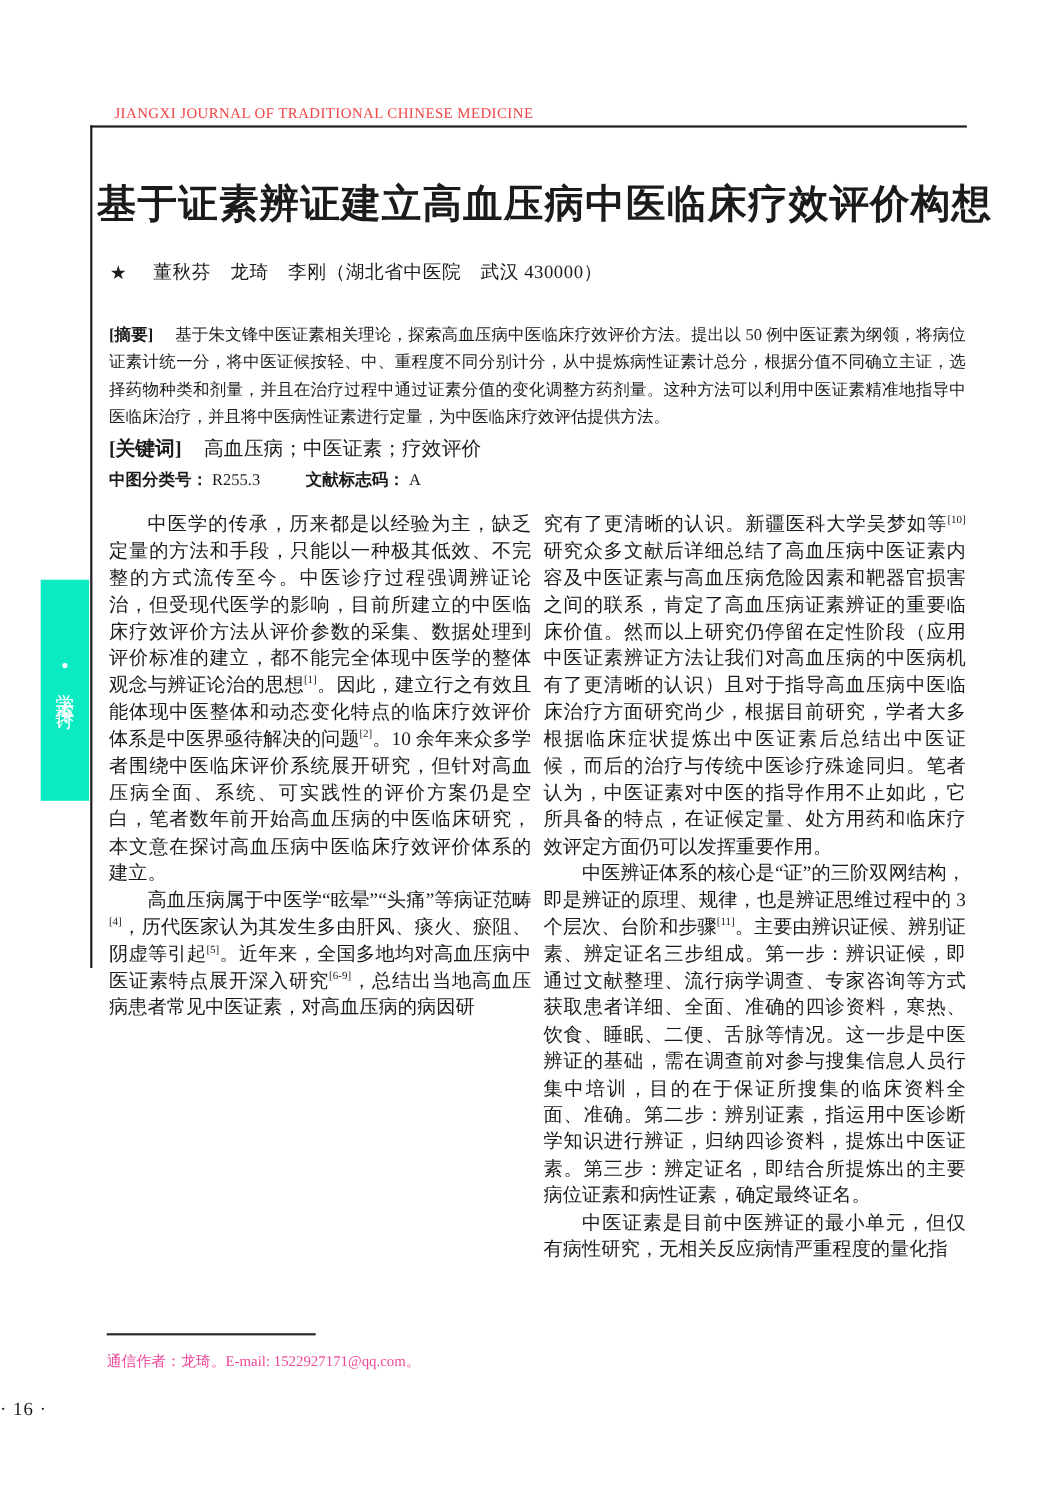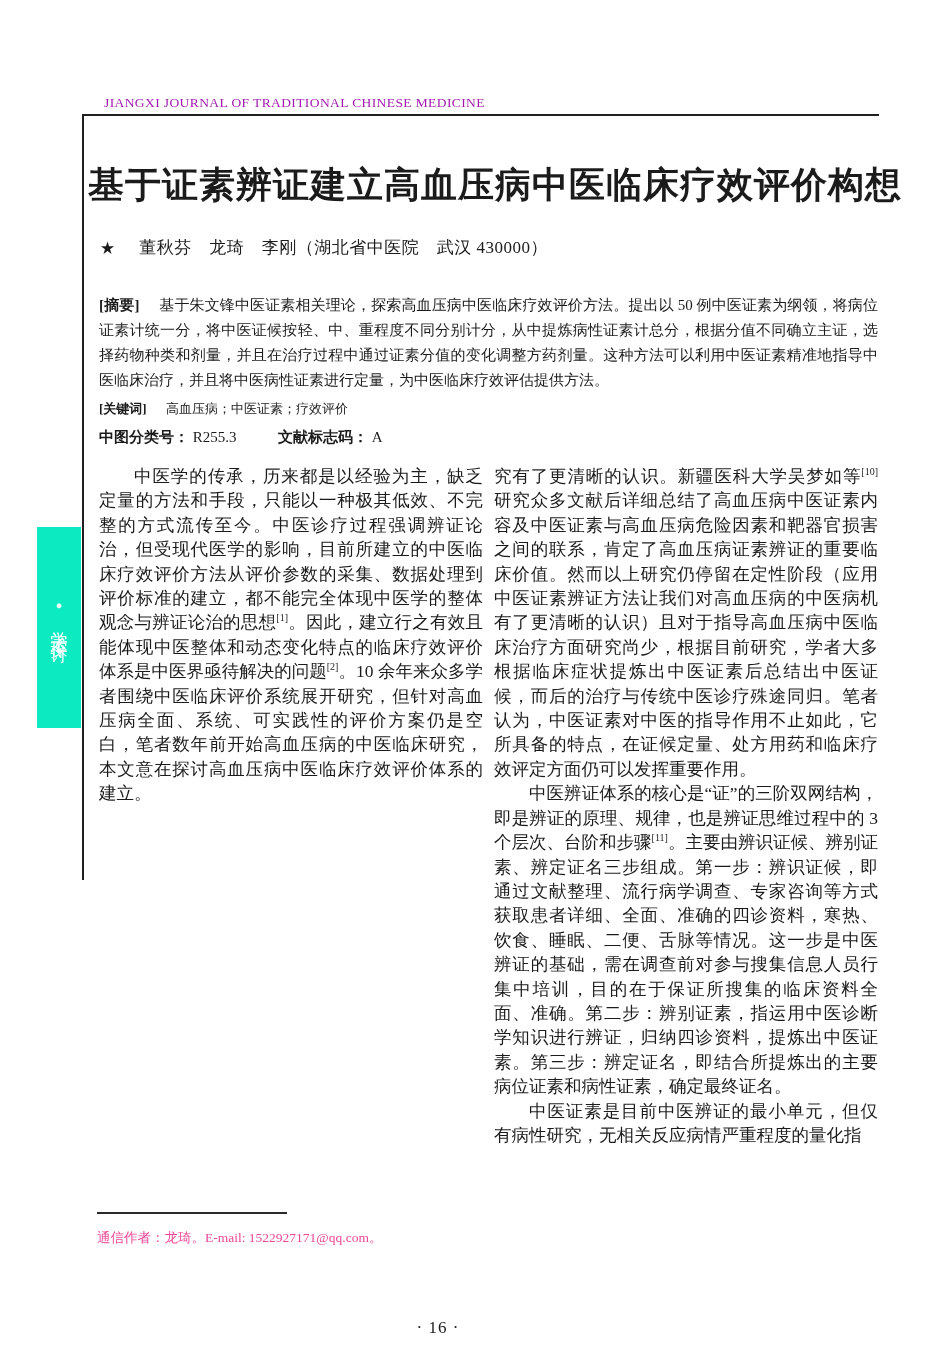--- a/index.html
+++ b/index.html
@@ -5,21 +5,21 @@
   html,body { margin:0; padding:0; }
   body {
     width:950px; height:1352px; position:relative;
     background:#ffffff; color:#1b1b1b;
     font-family:"Liberation Serif","DejaVu Serif",serif;
     overflow:hidden;
   }
   .journal-header {
     position:absolute; left:104px; top:95px;
     font-size:13.5px; letter-spacing:0.4px; white-space:nowrap;
-    color:#a21caf;
+    color:#ef4444;
   }
   .top-rule {
     position:absolute; left:82px; top:114px; width:797px; height:2px;
     background:#1f1f1f;
   }
   .left-rule {
     position:absolute; left:82px; top:114px; width:2px; height:766px;
     background:#1f1f1f;
   }
   .article-title {
@@ -36,21 +36,21 @@
   .meta-block {
     position:absolute; left:99px; top:293px; width:779px;
   }
   .abstract-text {
     font-size:15px; line-height:25px; text-align:justify; margin:0;
   }
   .abs-label, .kw-label {
     font-weight:700; font-family:Liberation Serif, serif;
     margin-right:16px;
   }
-  .keywords-line { margin-top:3px; font-size:13px; line-height:25px; }
+  .keywords-line { margin-top:3px; font-size:18px; line-height:25px; }
   .clc-line { margin-top:3px; font-size:15px; line-height:25px; }
   .clc-label, .doc-label {
     font-weight:700; font-family:"Liberation Sans","DejaVu Sans",sans-serif;
   }
   .clc-gap { display:inline-block; width:34px; }
 
   .body-columns {
     position:absolute; left:99px; top:464px; width:779px;
     display:flex; gap:11px;
   }
@@ -76,21 +76,21 @@
   }
 
   .footnote-rule {
     position:absolute; left:97px; top:1212px; width:190px; height:2px;
     background:#2a2a2a;
   }
   .footnote {
     position:absolute; left:97px; top:1229px; font-size:13.5px; color:#ec4899;
   }
   .page-number {
-    position:absolute; left:0; top:1318px; width:876px; text-align:center;
+    position:absolute; left:0; top:1271px; width:876px; text-align:left;
     font-size:17px; letter-spacing:1px;
   }
 </style>
 </head>
 <body>
 
 <div class="journal-header">JIANGXI JOURNAL OF TRADITIONAL CHINESE MEDICINE</div>
 <div class="top-rule"></div>
 <div class="left-rule"></div>
 
@@ -120,20 +120,21 @@
 
 <div class="sidebar-tab" style="background: rgb(12, 234, 194);">
   <span class="sidebar-dot">●</span>
   <span class="sidebar-label">学术探讨</span>
   <span class="sidebar-dot">●</span>
 </div>
 
 <div class="body-columns">
   <div class="col">
       <p class="para">中医学的传承，历来都是以经验为主，缺乏定量的方法和手段，只能以一种极其低效、不完整的方式流传至今。中医诊疗过程强调辨证论治，但受现代医学的影响，目前所建立的中医临床疗效评价方法从评价参数的采集、数据处理到评价标准的建立，都不能完全体现中医学的整体观念与辨证论治的思想<sup class="ref">[1]</sup>。因此，建立行之有效且能体现中医整体和动态变化特点的临床疗效评价体系是中医界亟待解决的问题<sup class="ref">[2]</sup>。10 余年来众多学者围绕中医临床评价系统展开研究，但针对高血压病全面、系统、可实践性的评价方案仍是空白，笔者数年前开始高血压病的中医临床研究，本文意在探讨高血压病中医临床疗效评价体系的建立。</p>
+      <p class="para">高血压病属于中医学“眩晕”“头痛”等病证范畴<sup class="ref">[4]</sup>，历代医家认为其发生多由肝风、痰火、瘀阻、阴虚等引起<sup class="ref">[5]</sup>。近年来，全国多地均对高血压病中医证素特点展开深入研究<sup class="ref">[6-9]</sup>，总结出当地高血压病患者常见中医证素，对高血压病的病因研</p>
     </div>
   <div class="col">
       <p class="para noindent">究有了更清晰的认识。新疆医科大学吴梦如等<sup class="ref">[10]</sup>研究众多文献后详细总结了高血压病中医证素内容及中医证素与高血压病危险因素和靶器官损害之间的联系，肯定了高血压病证素辨证的重要临床价值。然而以上研究仍停留在定性阶段（应用中医证素辨证方法让我们对高血压病的中医病机有了更清晰的认识）且对于指导高血压病中医临床治疗方面研究尚少，根据目前研究，学者大多根据临床症状提炼出中医证素后总结出中医证候，而后的治疗与传统中医诊疗殊途同归。笔者认为，中医证素对中医的指导作用不止如此，它所具备的特点，在证候定量、处方用药和临床疗效评定方面仍可以发挥重要作用。</p>
       <p class="para">中医辨证体系的核心是“证”的三阶双网结构，即是辨证的原理、规律，也是辨证思维过程中的 3 个层次、台阶和步骤<sup class="ref">[11]</sup>。主要由辨识证候、辨别证素、辨定证名三步组成。第一步：辨识证候，即通过文献整理、流行病学调查、专家咨询等方式获取患者详细、全面、准确的四诊资料，寒热、饮食、睡眠、二便、舌脉等情况。这一步是中医辨证的基础，需在调查前对参与搜集信息人员行集中培训，目的在于保证所搜集的临床资料全面、准确。第二步：辨别证素，指运用中医诊断学知识进行辨证，归纳四诊资料，提炼出中医证素。第三步：辨定证名，即结合所提炼出的主要病位证素和病性证素，确定最终证名。</p>
       <p class="para">中医证素是目前中医辨证的最小单元，但仅有病性研究，无相关反应病情严重程度的量化指</p>
     </div>
 </div>
 
 <div class="footnote-rule"></div>
 <div class="footnote">通信作者：龙琦。E-mail: 1522927171@qq.com。</div>

